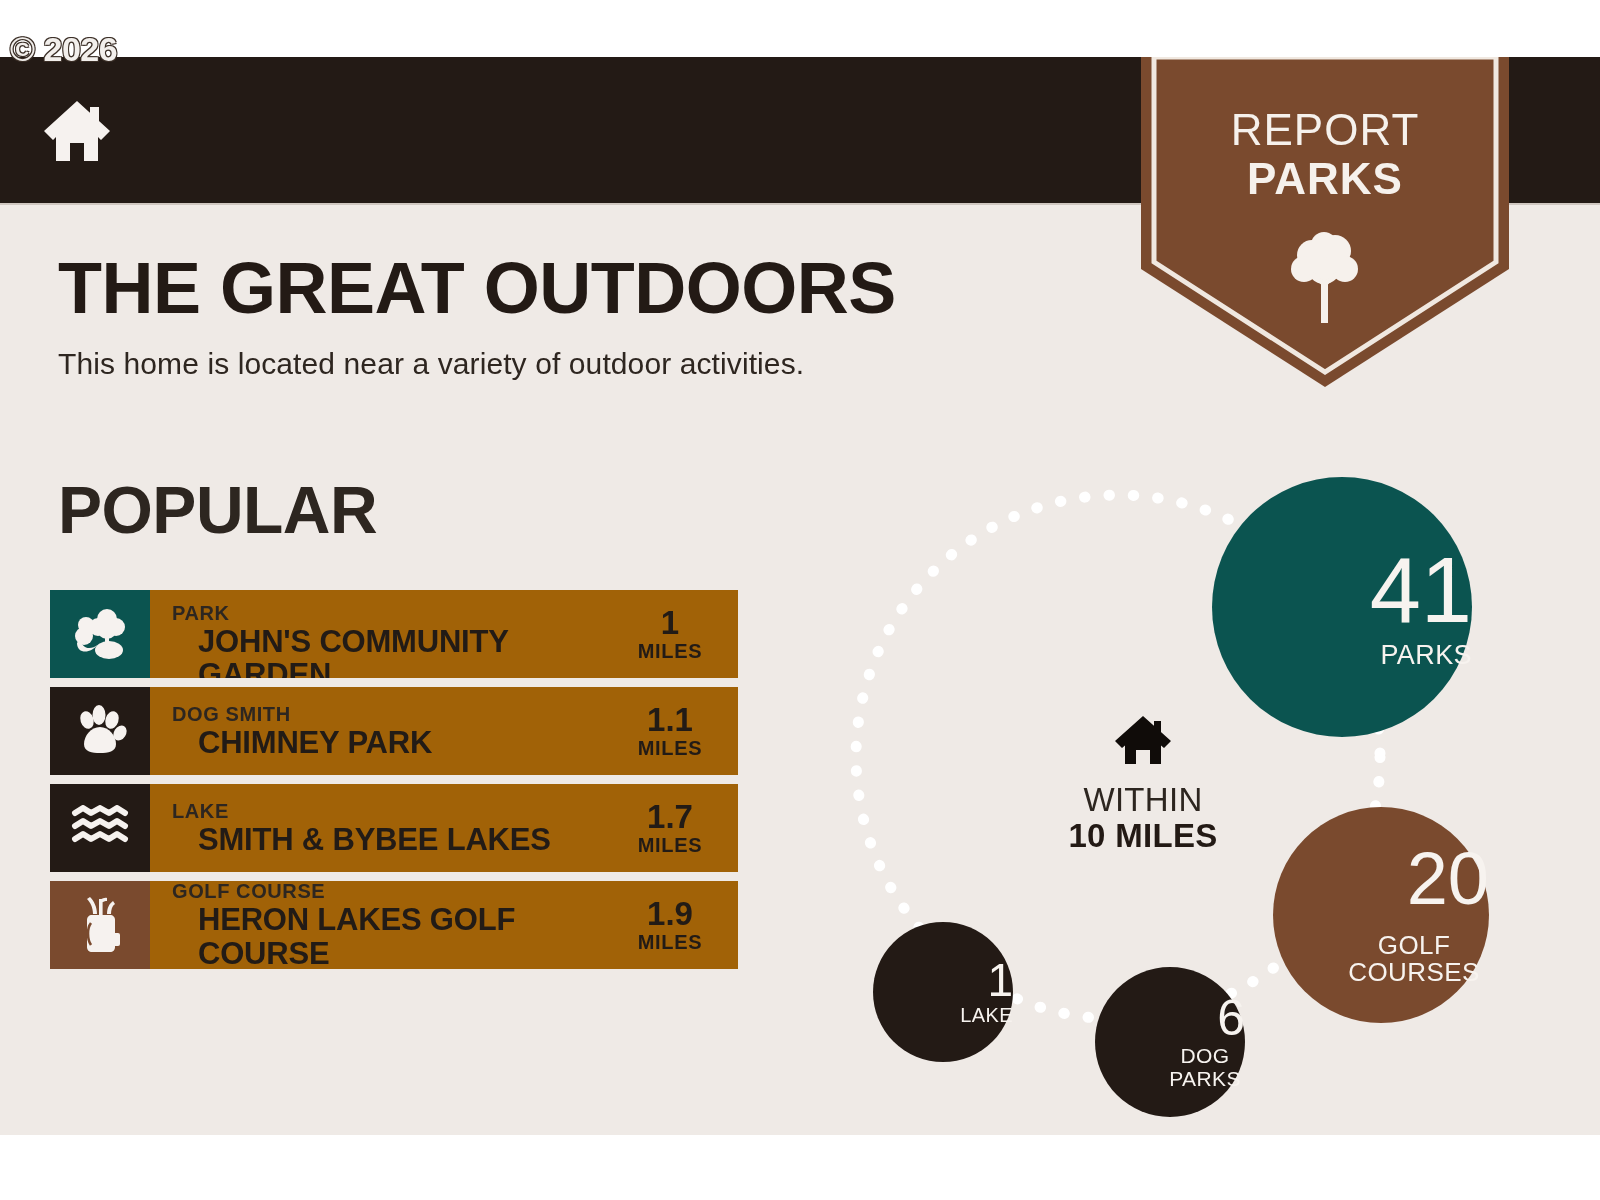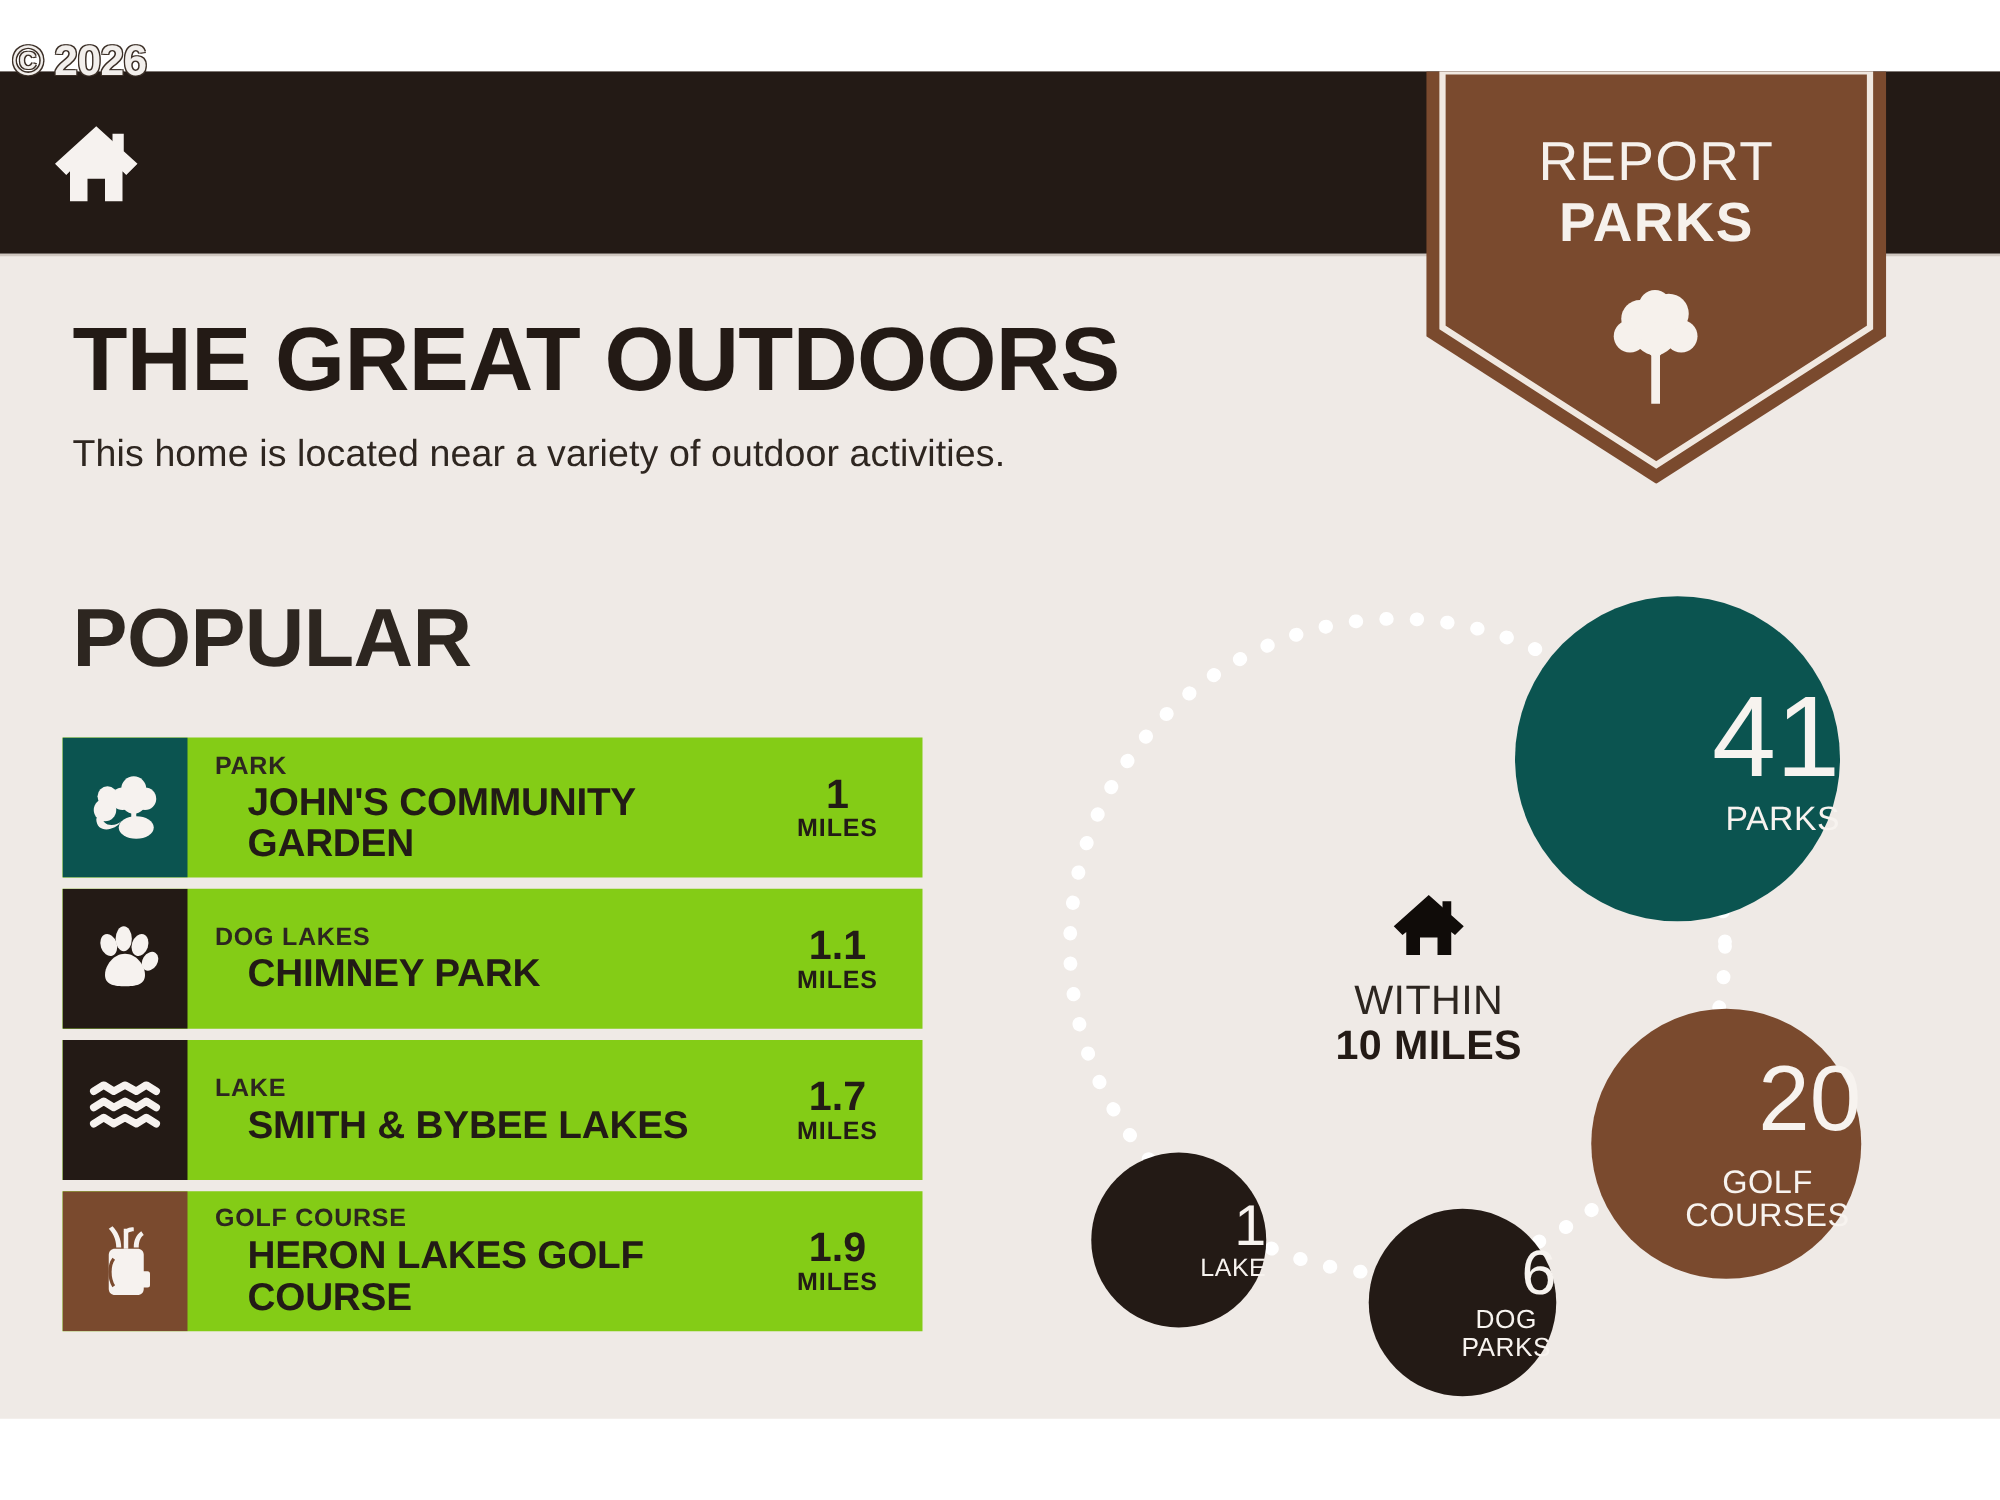--- a/index.html
+++ b/index.html
@@ -159,22 +159,22 @@
   .list {
     position: absolute;
     left: 50px;
     top: 533px;
     width: 688px;
   }
   .row {
     position: relative;
     display: flex;
     align-items: stretch;
-    height: 112px;
-    background: #84cc16;
+    height: 88px;
+    background: #a16207;
     margin-bottom: 9px;
     overflow: hidden;
   }
   .row-icon {
     width: 100px;
     flex: none;
     display: flex;
     align-items: center;
     justify-content: center;
   }
@@ -409,21 +409,21 @@
             <g fill="#f6f2ef">
               <ellipse cx="15" cy="17" rx="6.5" ry="9" transform="rotate(-18 15 17)"></ellipse>
               <ellipse cx="27" cy="12" rx="6.5" ry="10"></ellipse>
               <ellipse cx="40" cy="17" rx="6.5" ry="9" transform="rotate(18 40 17)"></ellipse>
               <ellipse cx="48" cy="30" rx="6" ry="8" transform="rotate(32 48 30)"></ellipse>
               <path d="M28 24 C37 24 44 33 44 41 C44 49 36 50 28 50 C20 50 12 49 12 41 C12 33 19 24 28 24 Z"></path>
             </g>
           </svg>
         </div>
         <div class="row-body">
-          <div class="row-cat">DOG LAKES</div>
+          <div class="row-cat">DOG SMITH</div>
           <div class="row-name">CHIMNEY PARK</div>
         </div>
         <div class="row-dist">
           <div class="num">1.1</div>
           <div class="unit">MILES</div>
         </div>
       </div>
 
       <div class="row">
         <div class="row-icon" style="background:#231a15;">

